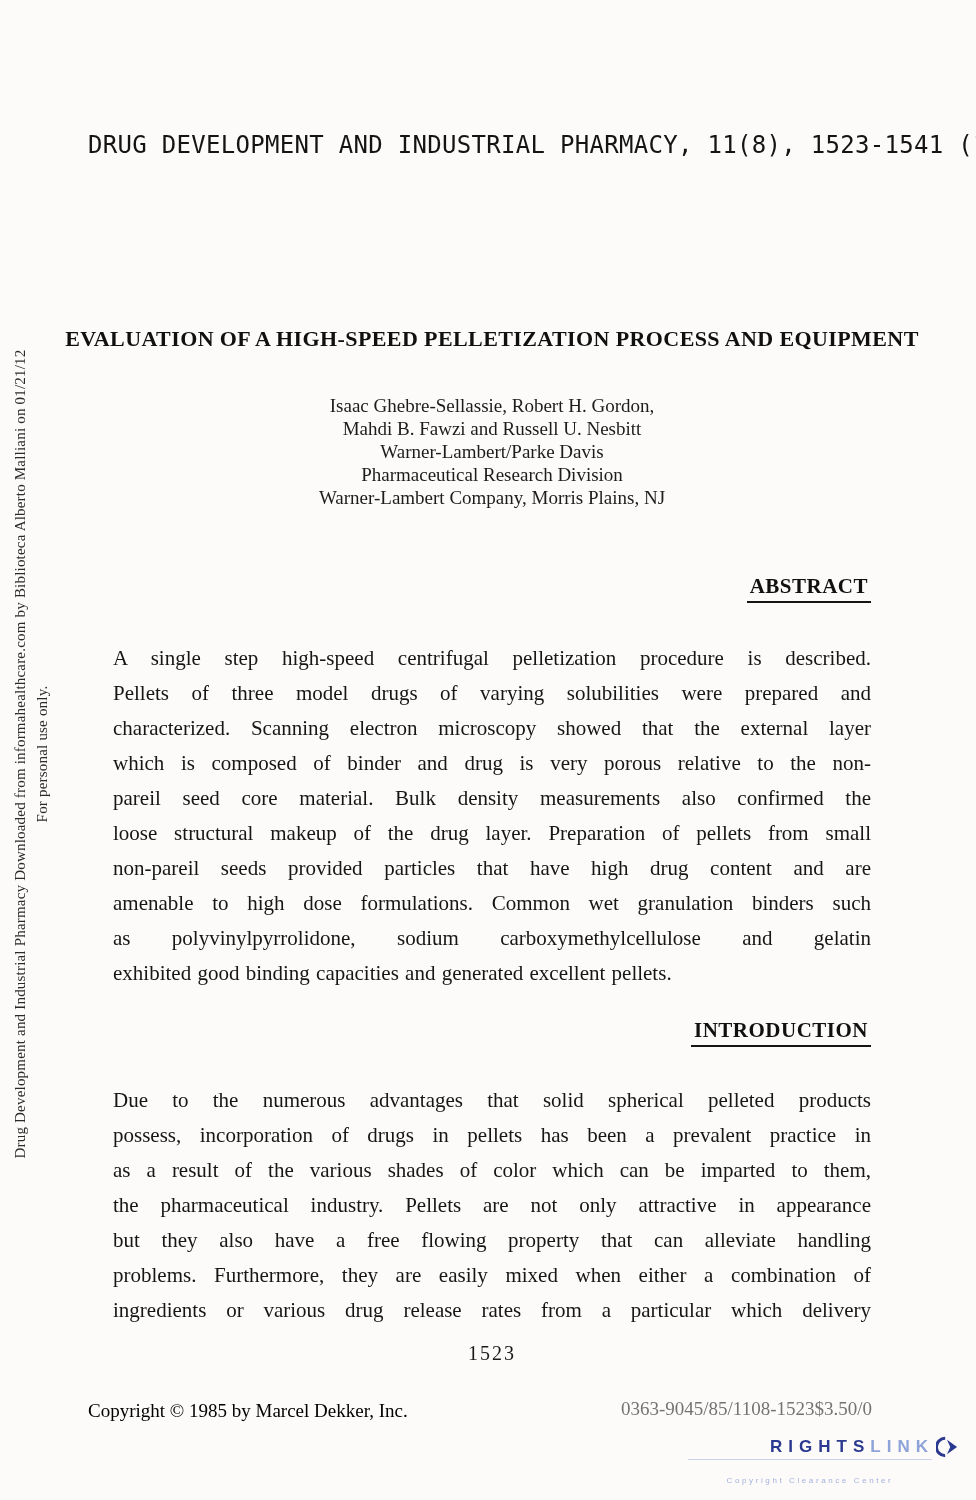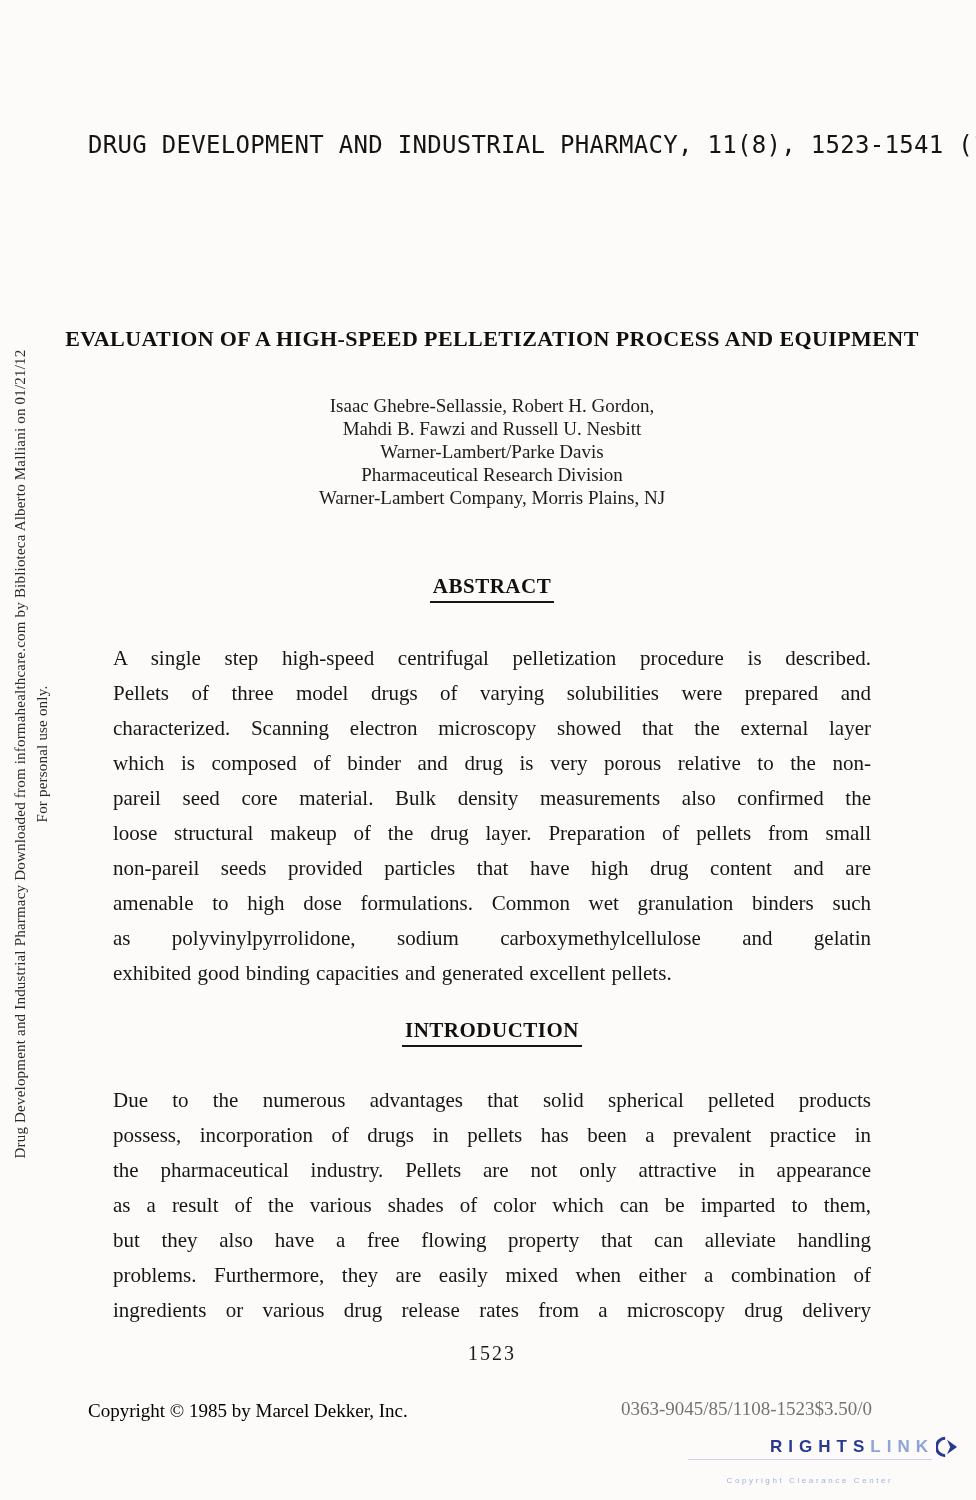--- a/index.html
+++ b/index.html
@@ -47,21 +47,21 @@
     margin-left:8px;
   }
 
   .authors {
     position:absolute; left:113px; width:758px; top:394px;
     text-align:center;
     font-size:19px; line-height:23px;
     color:#1c1c1c;
   }
 
-  .section-head-wrap { position:absolute; left:113px; width:758px; text-align:center; }
+  .section-head-wrap { position:absolute; left:113px; width:758px; text-align:right; }
   .section-head {
     display:inline-block;
     font-weight:bold;
     font-size:21px;
     letter-spacing:0.5px;
     color:#101010;
     border-bottom:2px solid #151515;
     padding:0 3px 2px 3px;
   }
   .abstract-head-wrap { top:574px; }
@@ -165,25 +165,25 @@
       <div class="jline">exhibited good binding capacities and generated excellent pellets.</div>
     </div>
 
   <div class="section-head-wrap intro-head-wrap">
     <span class="section-head">INTRODUCTION</span>
   </div>
 
   <div class="body-para intro-para">
       <div class="jline">Due to the numerous advantages that solid spherical pelleted products</div>
       <div class="jline">possess, incorporation of drugs in pellets has been a prevalent practice in</div>
+      <div class="jline">as a result of the various shades of color which can be imparted to them,</div>
       <div class="jline">the pharmaceutical industry.  Pellets are not only attractive in appearance</div>
-      <div class="jline">as a result of the various shades of color which can be imparted to them,</div>
       <div class="jline">but they also have a free flowing property that can alleviate handling</div>
       <div class="jline">problems.  Furthermore, they are easily mixed when either a combination of</div>
-      <div class="jline">ingredients or various drug release rates from a microscopy drug delivery</div>
+      <div class="jline">ingredients or various drug release rates from a particular which delivery</div>
     </div>
 
   <div class="page-number">1523</div>
 
   <div class="footer-copyright">Copyright © 1985 by Marcel Dekker, Inc.</div>
   <div class="footer-code">0363-9045/85/1108-1523$3.50/0</div>
 
   <div class="rightslink">
     <div class="rl-row">
       <span class="rl-bold">RIGHTS</span>

